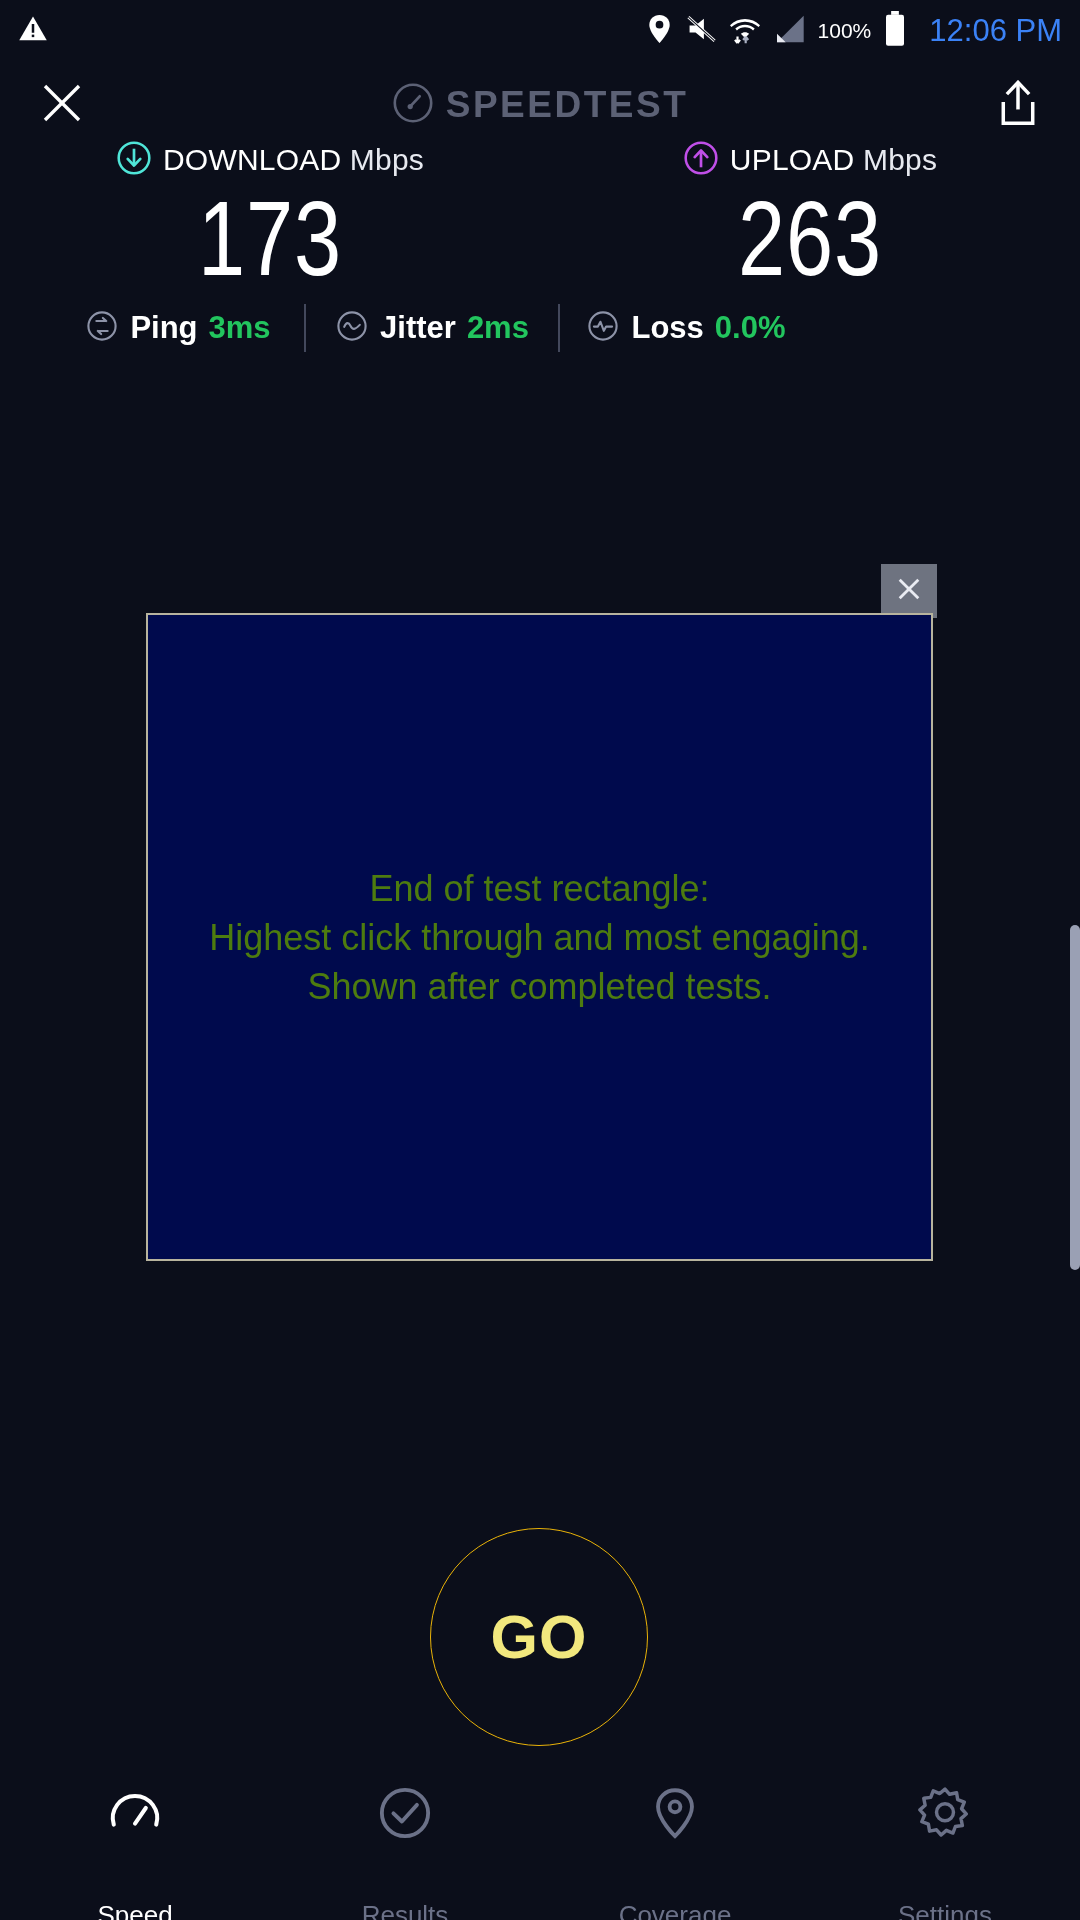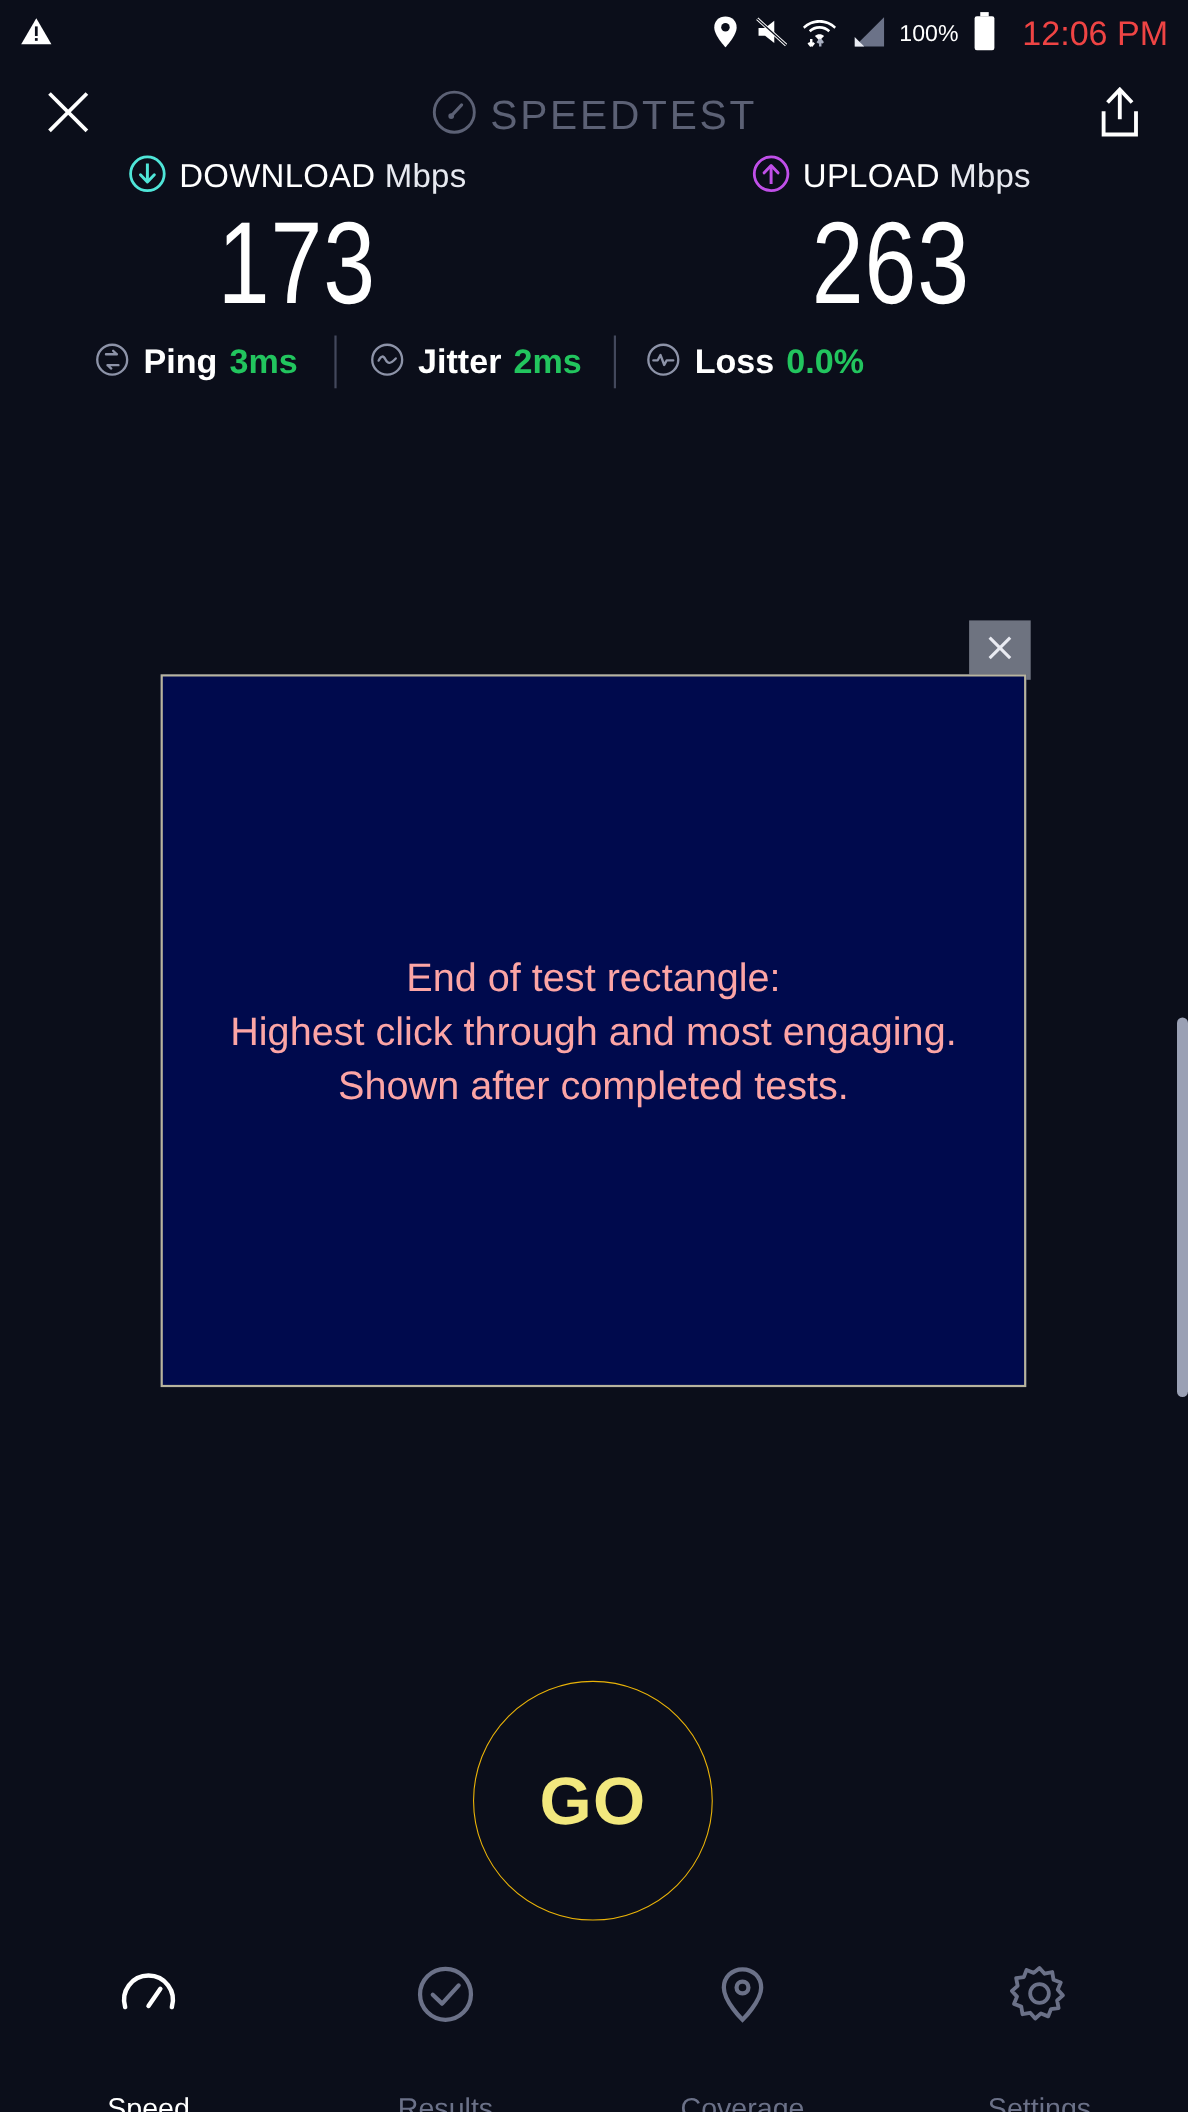--- a/index.html
+++ b/index.html
@@ -24,37 +24,37 @@
     color: #ffffff;
   }
   .sb-left { display: flex; align-items: center; gap: 10px; }
   .sb-spacer { flex: 1; }
   .sb-right { display: flex; align-items: center; gap: 13px; }
   .sb-battery-pct {
     font-size: 21px; letter-spacing: 0px; color: #ffffff;
     font-family: "Liberation Sans", sans-serif;
   }
   .sb-clock {
-    font-size: 31px; color: #ef4444; margin-left: 10px;
+    font-size: 31px; color: #3b82f6; margin-left: 10px;
     font-family: "Liberation Sans", sans-serif;
   }
 
   
   .appheader {
     position: absolute; top: 62px; left: 0;
     width: 1080px; height: 85px;
     display: flex; align-items: center;
     padding: 0 36px;
   }
   .hdr-close { width: 52px; height: 52px; display: flex; align-items: center; justify-content: center; }
   .hdr-title-wrap {
     flex: 1; display: flex; align-items: center; justify-content: center; gap: 12px;
   }
   .hdr-title {
-    font-size: 37px; letter-spacing: 2.5px; font-weight: 400;
+    font-size: 37px; letter-spacing: 2.5px; font-weight: 700;
     color: #5c6175;
   }
   .hdr-share { width: 52px; height: 52px; display: flex; align-items: center; justify-content: center; }
 
   
   .results {
     position: absolute; top: 140px; left: 0; width: 1080px;
   }
   .dl-ul-row {
     display: flex; width: 1080px;
@@ -98,21 +98,21 @@
     display: flex; align-items: center; justify-content: center;
   }
   .ad-rect {
     position: absolute; left: 146px; top: 613px;
     width: 787px; height: 648px;
     background: #000a4d;
     border: 2px solid #b8b49e;
     display: flex; align-items: center; justify-content: center;
   }
   .ad-text {
-    text-align: center; color: #fca5a5;
+    text-align: center; color: #4d7c0f;
     font-size: 36px; line-height: 49px; font-weight: 400;
     padding: 0 10px;
   }
   .scroll-thumb {
     position: absolute; left: 1070px; top: 925px;
     width: 10px; height: 345px;
     background: #9aa0b4; border-radius: 5px;
   }
 
   

